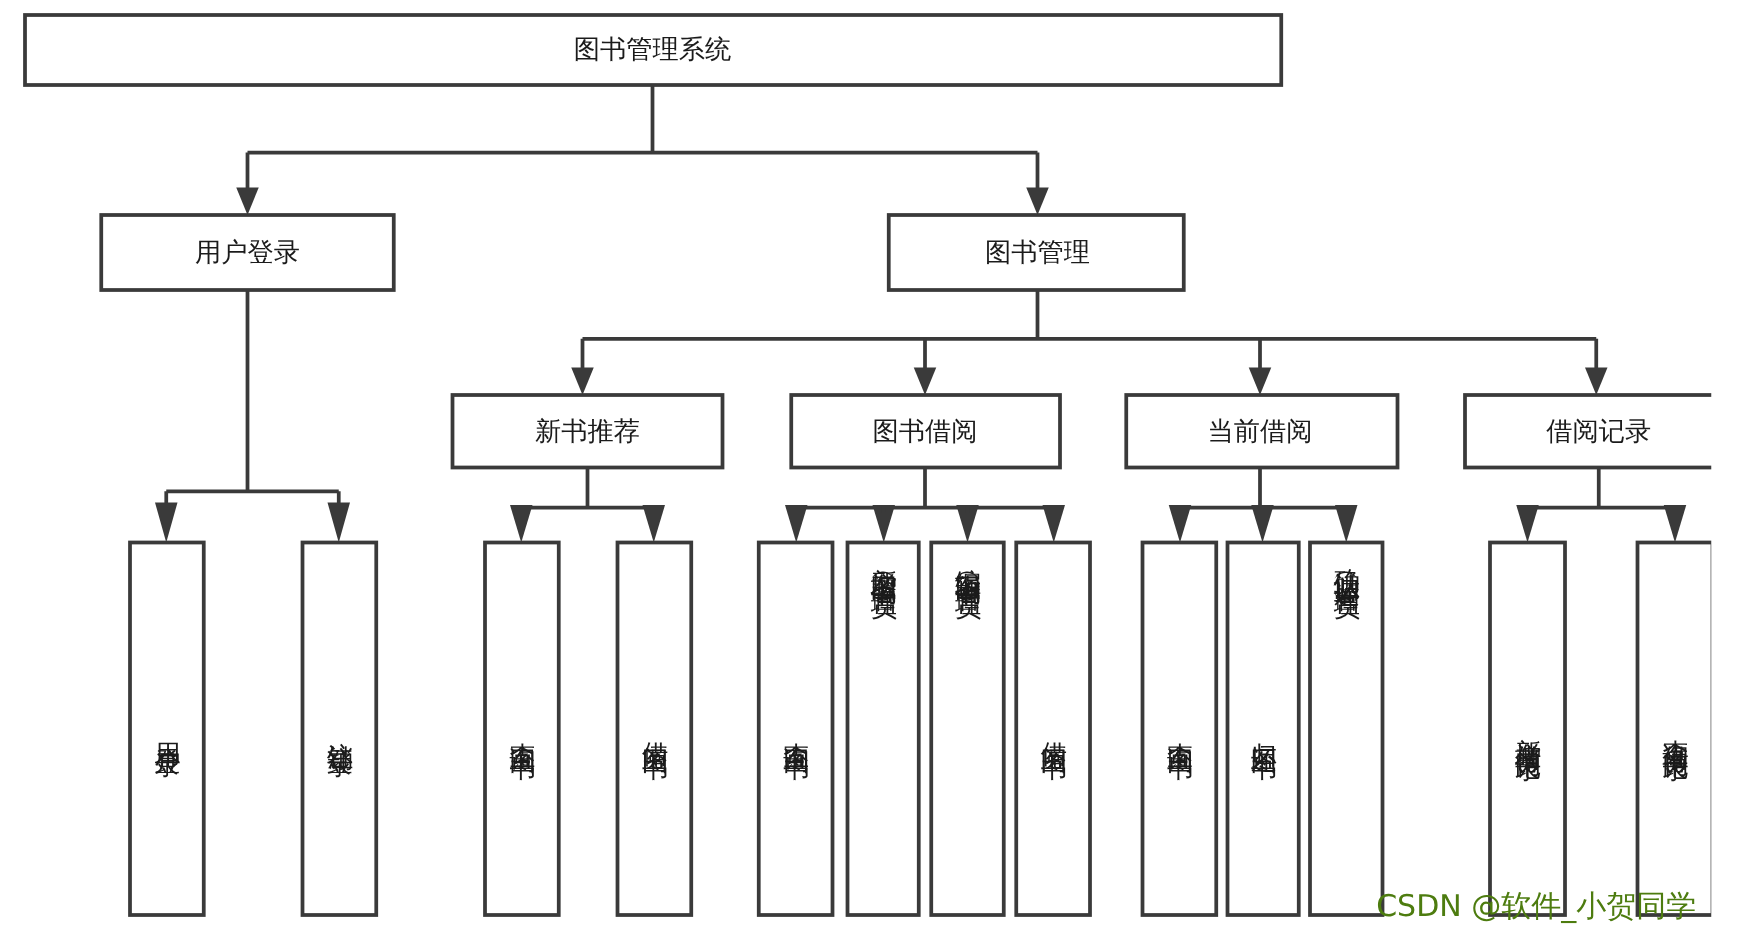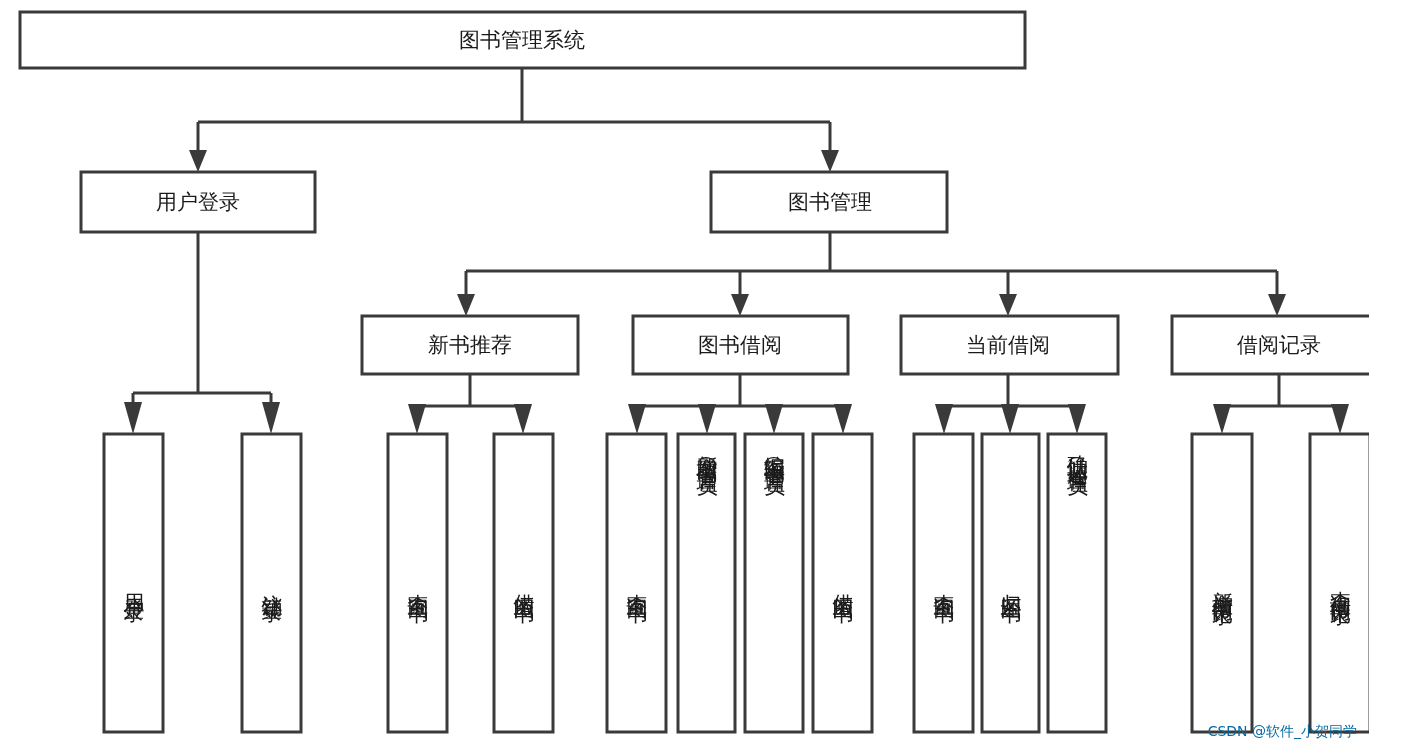--- a/index.html
+++ b/index.html
@@ -57,22 +57,22 @@
     fill: none;
   }
   .arrow-head {
     fill: #3a3a3a;
   }
   .watermark {
     position: absolute;
     right: 12px;
     bottom: 6px;
     font-family: "DejaVu Sans", "Liberation Sans", sans-serif;
-    font-size: 14px;
-    color: #0369a1;
+    font-size: 24px;
+    color: #4d7c0f;
     white-space: nowrap;
     user-select: none;
   }
 </style>
 </head>
 <body>
 
 <div id="canvas">
 
   <svg id="diagram" viewBox="0 0 1405 747">

